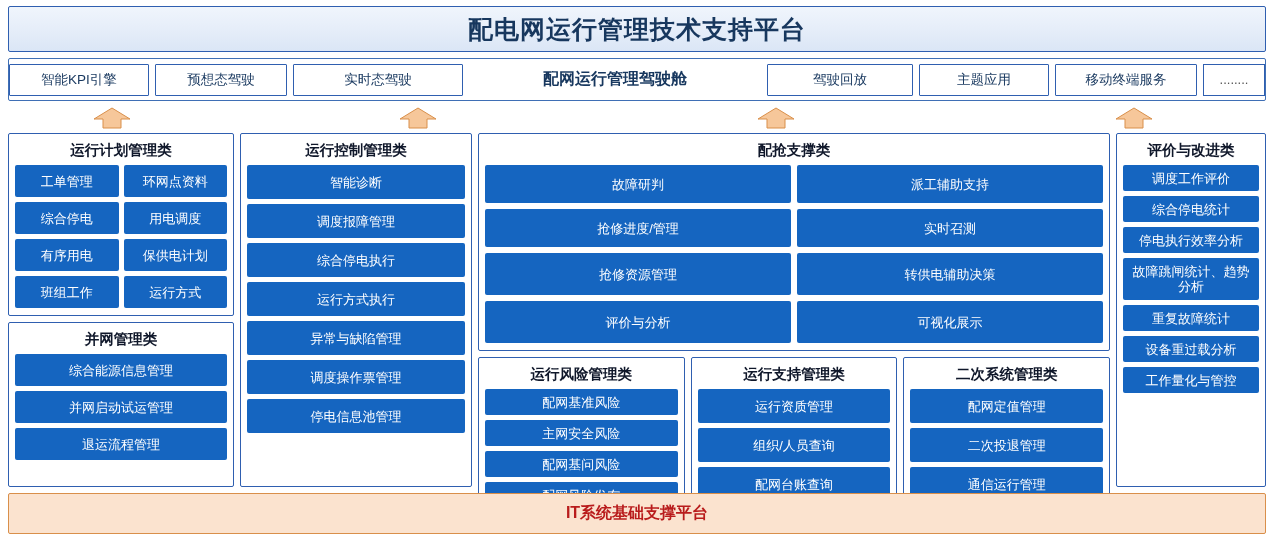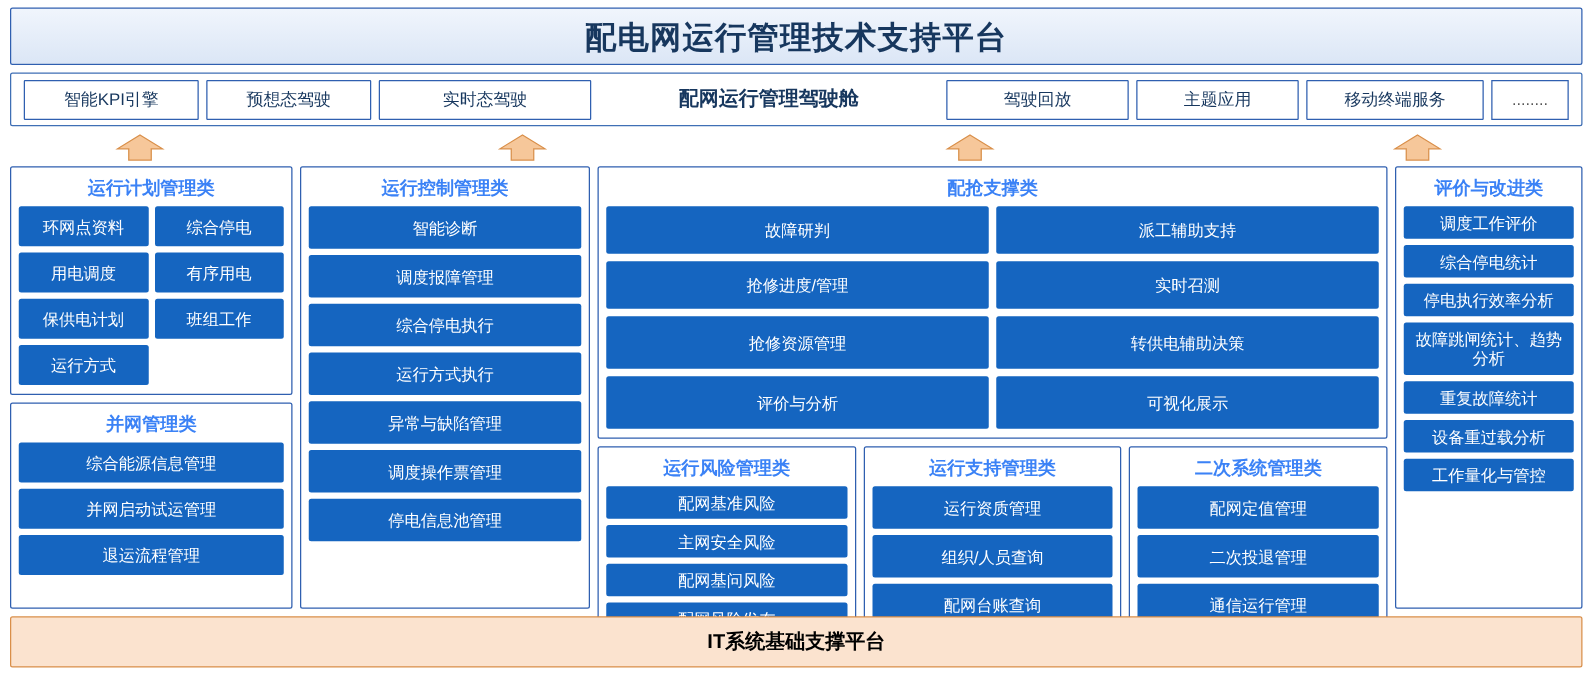--- a/index.html
+++ b/index.html
@@ -39,21 +39,21 @@
     letter-spacing: 1px;
   }
 
   
   .cockpit {
     height: 44px;
     border: 1px solid #3f6fb5;
     background: #ffffff;
     display: flex;
     align-items: center;
-    padding: 0 10px;
+    padding: 0 0;
     gap: 6px;
     border-radius: 2px;
   }
   .ck-btn {
     border: 1px solid #2f5fb0;
     background: #ffffff;
     color: #17375e;
     font-size: 13.5px;
     height: 30px;
     display: flex;
@@ -114,21 +114,21 @@
     border: 1px solid #2f5fb0;
     background: #ffffff;
     padding: 5px 6px 7px 6px;
     border-radius: 2px;
     box-sizing: border-box;
   }
   .panel-title {
     text-align: center;
     font-size: 14.5px;
     font-weight: bold;
-    color: #3b82f6;
+    color: #0f172a;
     padding: 2px 0 5px 0;
     white-space: nowrap;
   }
   .cell {
     background: #1565c0;
     color: #ffffff;
     font-size: 13px;
     text-align: center;
     display: flex;
     align-items: center;
@@ -177,21 +177,21 @@
   
   .footer {
     height: 42px;
     border: 1px solid #d98f4a;
     background: #fbe3cf;
     display: flex;
     align-items: center;
     justify-content: center;
     font-size: 16px;
     font-weight: bold;
-    color: #000000;
+    color: #b91c1c;
     border-radius: 2px;
   }
 </style>
 </head>
 <body>
 
 <div id="root">
 
   <div class="title-bar">
     <div class="t">配电网运行管理技术支持平台</div>
@@ -230,20 +230,21 @@
         </svg>
     </div>
   </div>
 
   <div class="main">
 
     <div class="col col-a">
       <div class="panel">
         <div class="panel-title">运行计划管理类</div>
         <div class="grid2">
+          <div class="cell h32">工单管理</div>
           <div class="cell h32">环网点资料</div>
           <div class="cell h32">综合停电</div>
           <div class="cell h32">用电调度</div>
           <div class="cell h32">有序用电</div>
           <div class="cell h32">保供电计划</div>
           <div class="cell h32">班组工作</div>
           <div class="cell h32">运行方式</div>
         </div>
       </div>
 

